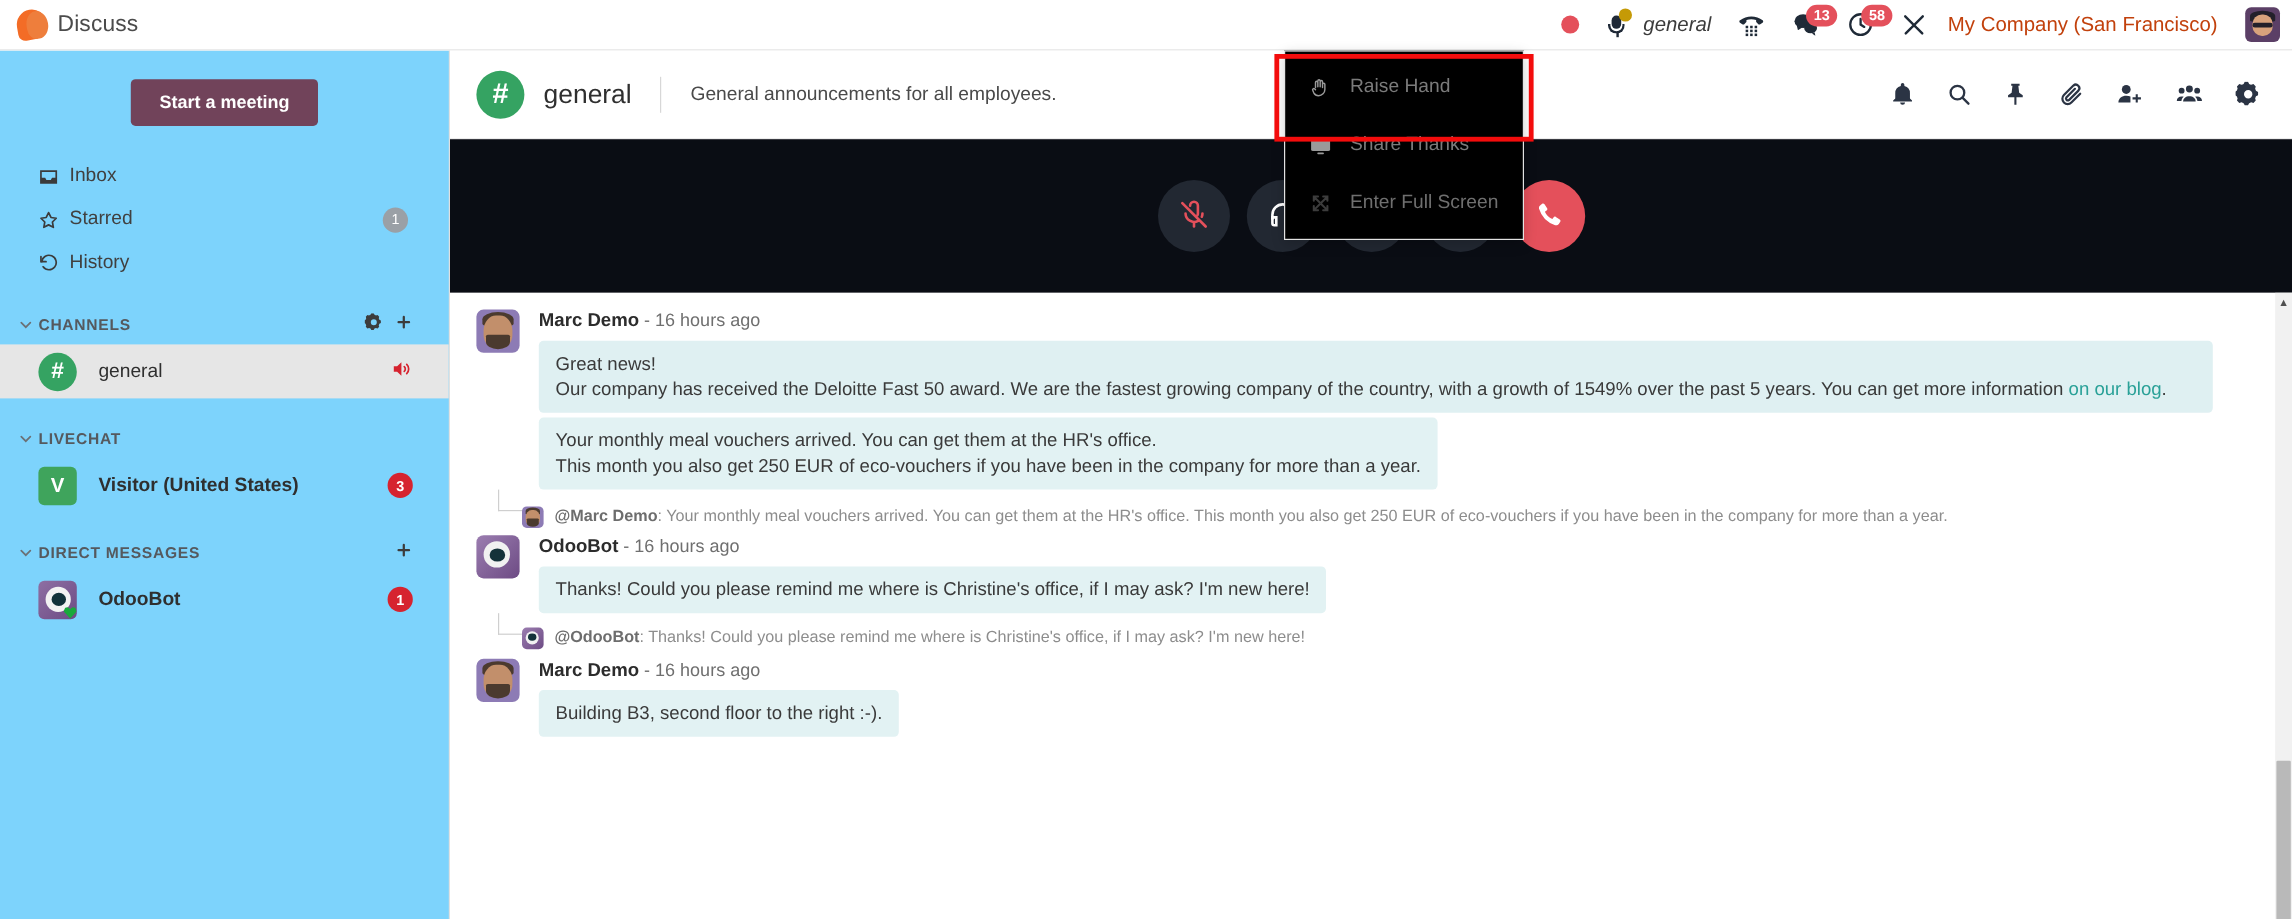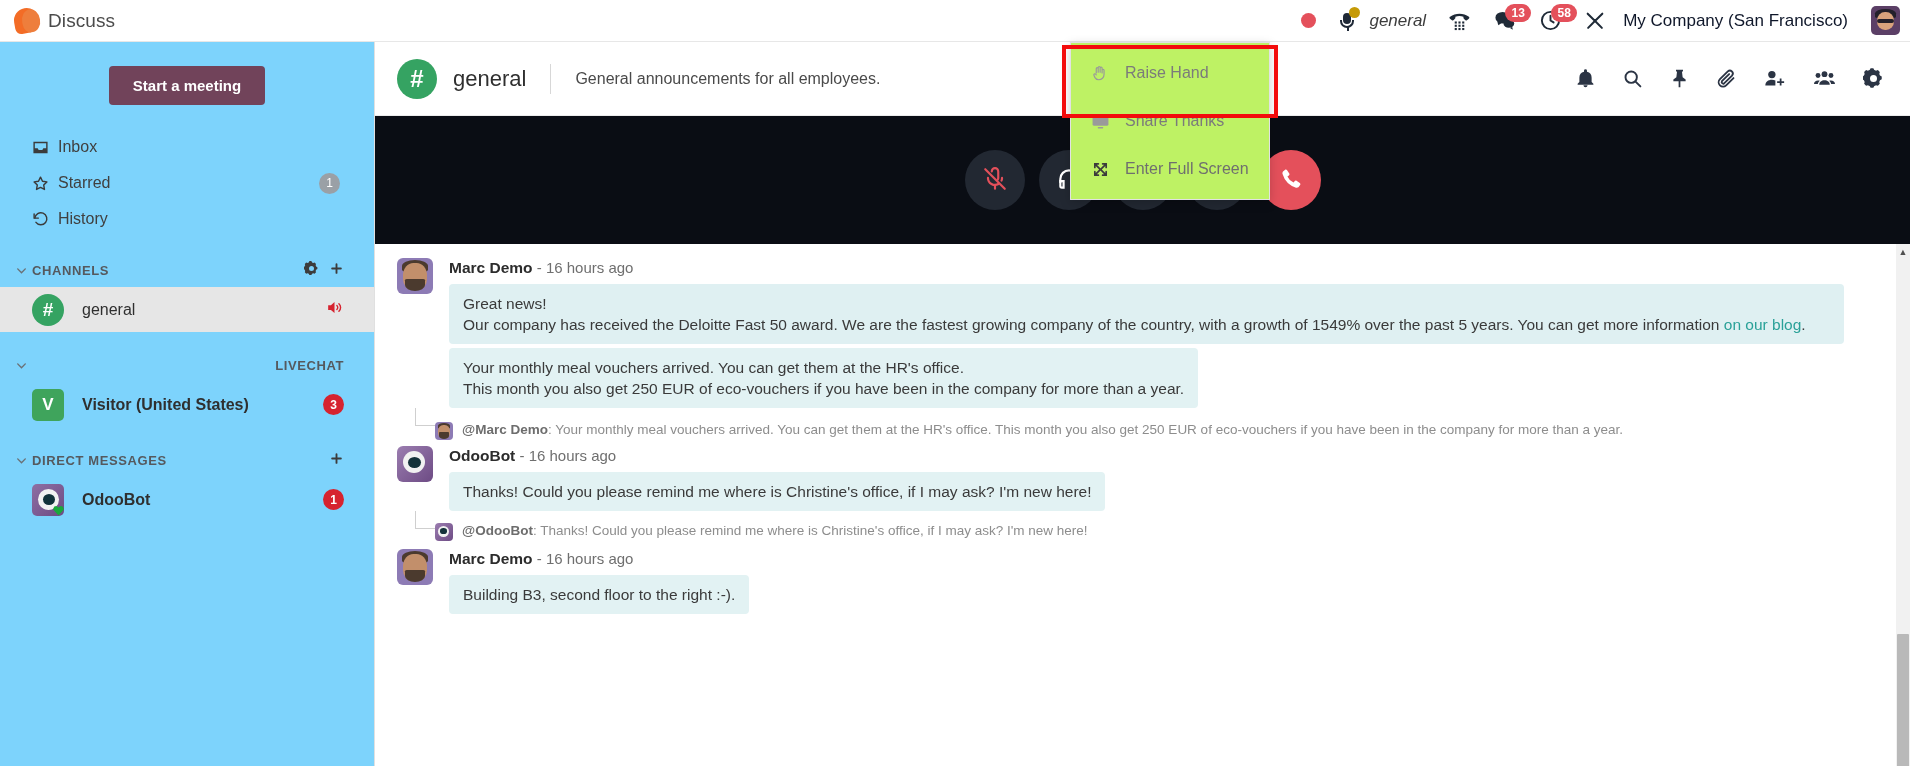--- a/index.html
+++ b/index.html
@@ -44,21 +44,21 @@
   .mic-badge{ position:absolute; right:-4px; top:-3px; width:11px; height:11px; border-radius:50%; background:#c59a06; }
   .chan-ital{ font-style:italic; font-size:17px; color:#3c3c3c; margin-left:7px; }
 
   .ic{ color:#1f2a37; display:inline-flex; align-items:center; justify-content:center; }
   .badge-pill{
     position:absolute; top:4px; left:23px;
     min-width:26px; height:18px; padding:0 5px;
     background:#e4505b; color:#fff; border-radius:9px;
     font-size:12px; font-weight:600; display:flex; align-items:center; justify-content:center;
   }
-  .company{ font-size:17px; color:#0f172a; margin-left:4px; white-space:nowrap; }
+  .company{ font-size:17px; color:#c2410c; margin-left:4px; white-space:nowrap; }
   .avatar-top{
     width:29px; height:29px; border-radius:5px; margin-left:12px; overflow:hidden;
     background:#5b3f66; position:relative;
   }
 
   
   .sidebar{
     position:absolute; left:0; top:42px; width:375px; height:724px;
     background:#7dd3fc; border-right:1px solid #e0e0e0; overflow:hidden;
   }
@@ -81,21 +81,20 @@
   }
   .red-badge{
     margin-left:auto; min-width:21px; height:21px; padding:0 6px;
     background:#d6232f; color:#fff; border-radius:11px; font-size:12px; font-weight:600;
     display:flex; align-items:center; justify-content:center;
   }
   .sec-head{
     display:flex; align-items:center; height:34px; padding:0 30px 0 10px;
     font-size:13px; font-weight:700; color:#55595e; letter-spacing:.6px; cursor:pointer;
     margin-top:16px;
-    justify-content:space-between;
   }
   .sec-head .chev{ width:22px; color:#6b7075; display:flex; align-items:center; justify-content:center; }
   .sec-tools{ margin-left:auto; display:flex; align-items:center; gap:10px; color:#3c3c3c; }
   .chan-row{
     display:flex; align-items:center; height:45px; padding:0 30px 0 32px;
     font-size:16px; color:#2f2f2f; cursor:pointer;
   }
   .chan-row.active{ background:#e6e6e6; }
   .hash-circle{
     width:32px; height:32px; border-radius:50%; background:#35a362; color:#fff;
@@ -172,21 +171,21 @@
   .av-bot{ background:linear-gradient(135deg,#9b7db0,#6d4b84); }
   .av-bot .eye{ position:absolute; left:17%; top:14%; width:62%; height:62%; background:#f1f1f1; border-radius:50%; }
   .av-bot .pupil{ position:absolute; left:30%; top:30%; width:38%; height:32%; background:#14323a; border-radius:50%; }
   .av-user{ background:#5b3f66; }
   .av-user .face{ position:absolute; left:20%; top:22%; width:60%; height:62%; background:#d8a27c; border-radius:46%; }
   .av-user .hair{ position:absolute; left:14%; top:10%; width:72%; height:30%; background:#23202a; border-radius:50% 50% 14% 14%; }
   .av-user .glasses{ position:absolute; left:20%; top:45%; width:60%; height:13%; border:2px solid #23202a; border-radius:3px; }
 
   
   .dropdown{
-    position:absolute; left:1070px; top:42px; width:200px; background:#bef264;
+    position:absolute; left:1070px; top:42px; width:200px; background:#000000;
     border:1px solid #e2e2e2; box-shadow:0 3px 10px rgba(0,0,0,.18); z-index:60;
     padding:6px 0;
   }
   .dd-item{
     display:flex; align-items:center; gap:14px; height:48px; padding:0 18px;
     font-size:16px; color:#7b7b7b; cursor:pointer;
   }
   .dd-item .dd-ic{ width:22px; display:flex; align-items:center; justify-content:center; color:#9a9a9a; }
   .redbox{
     position:absolute; left:1062px; top:45px; width:216px; height:73px;

